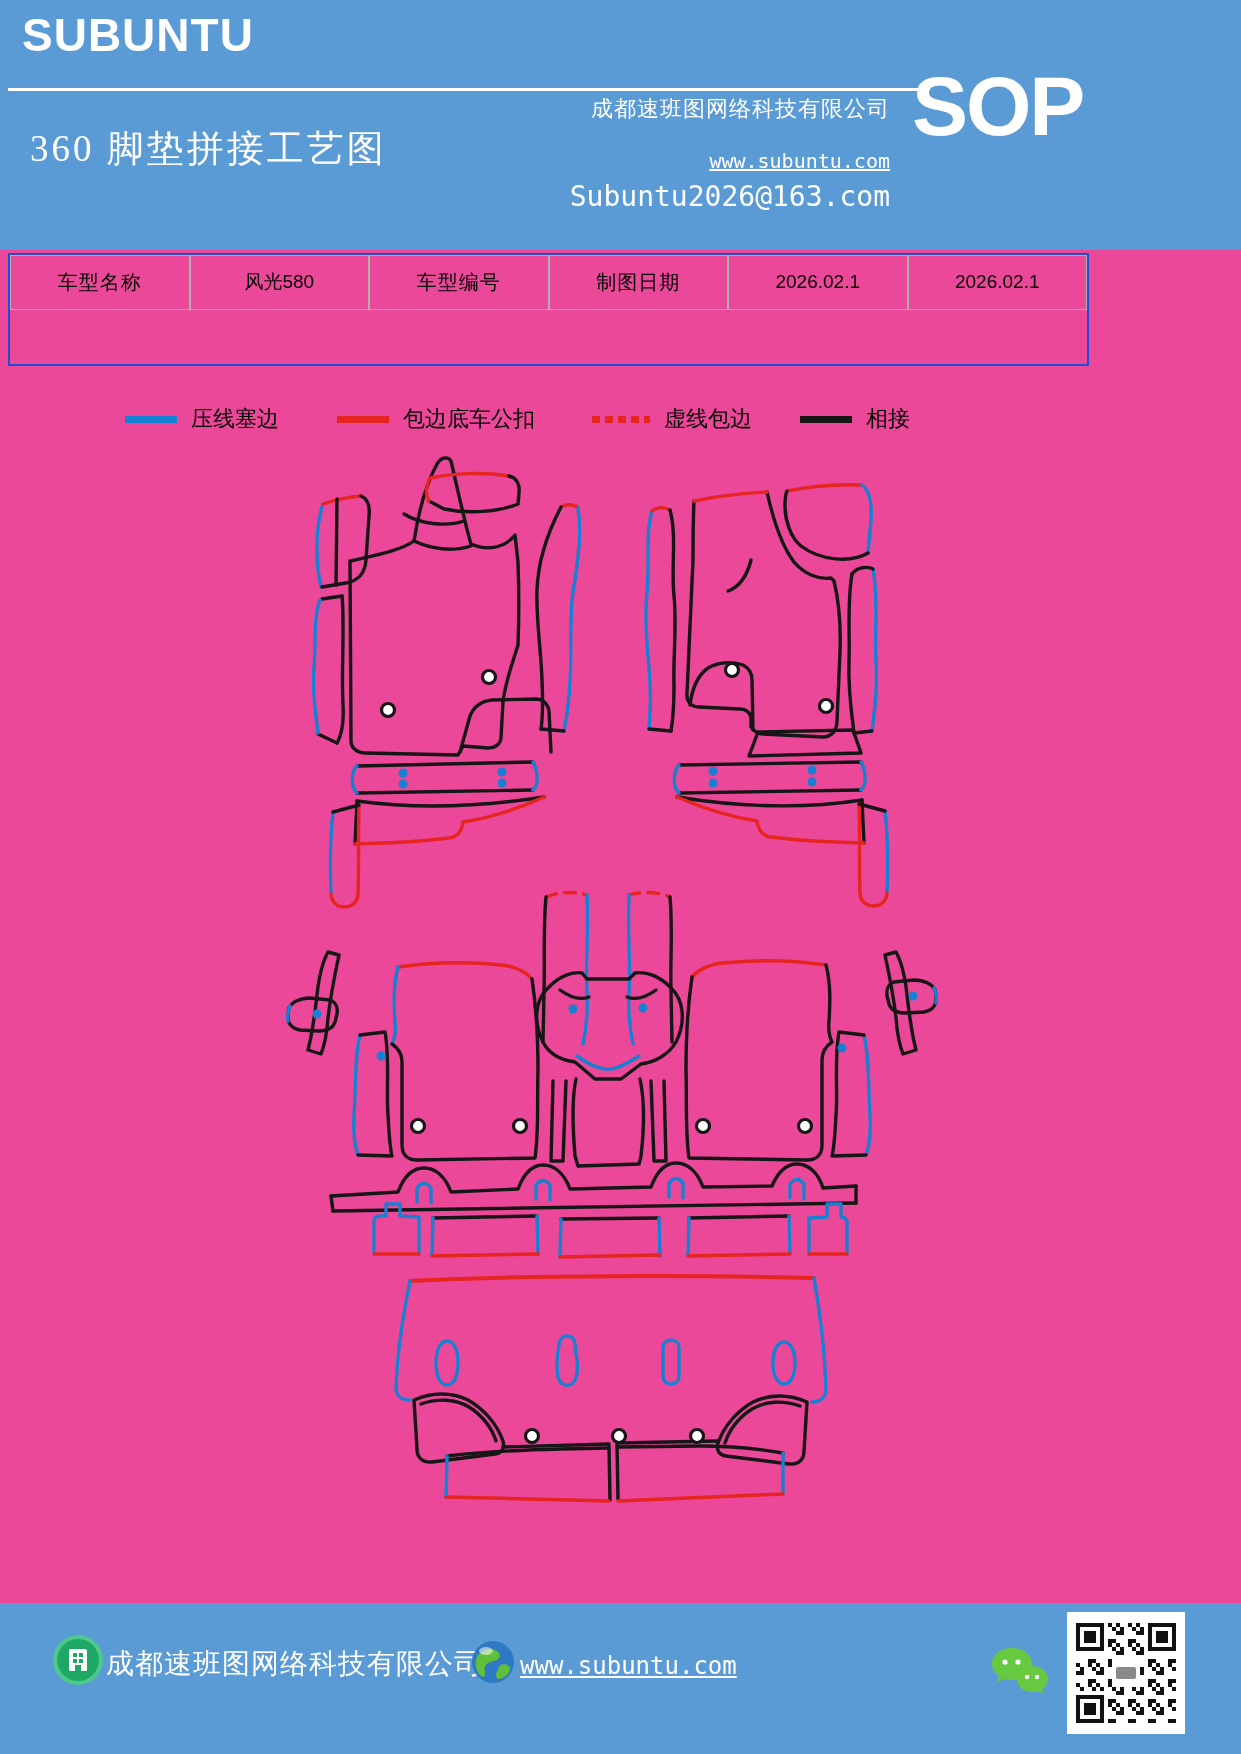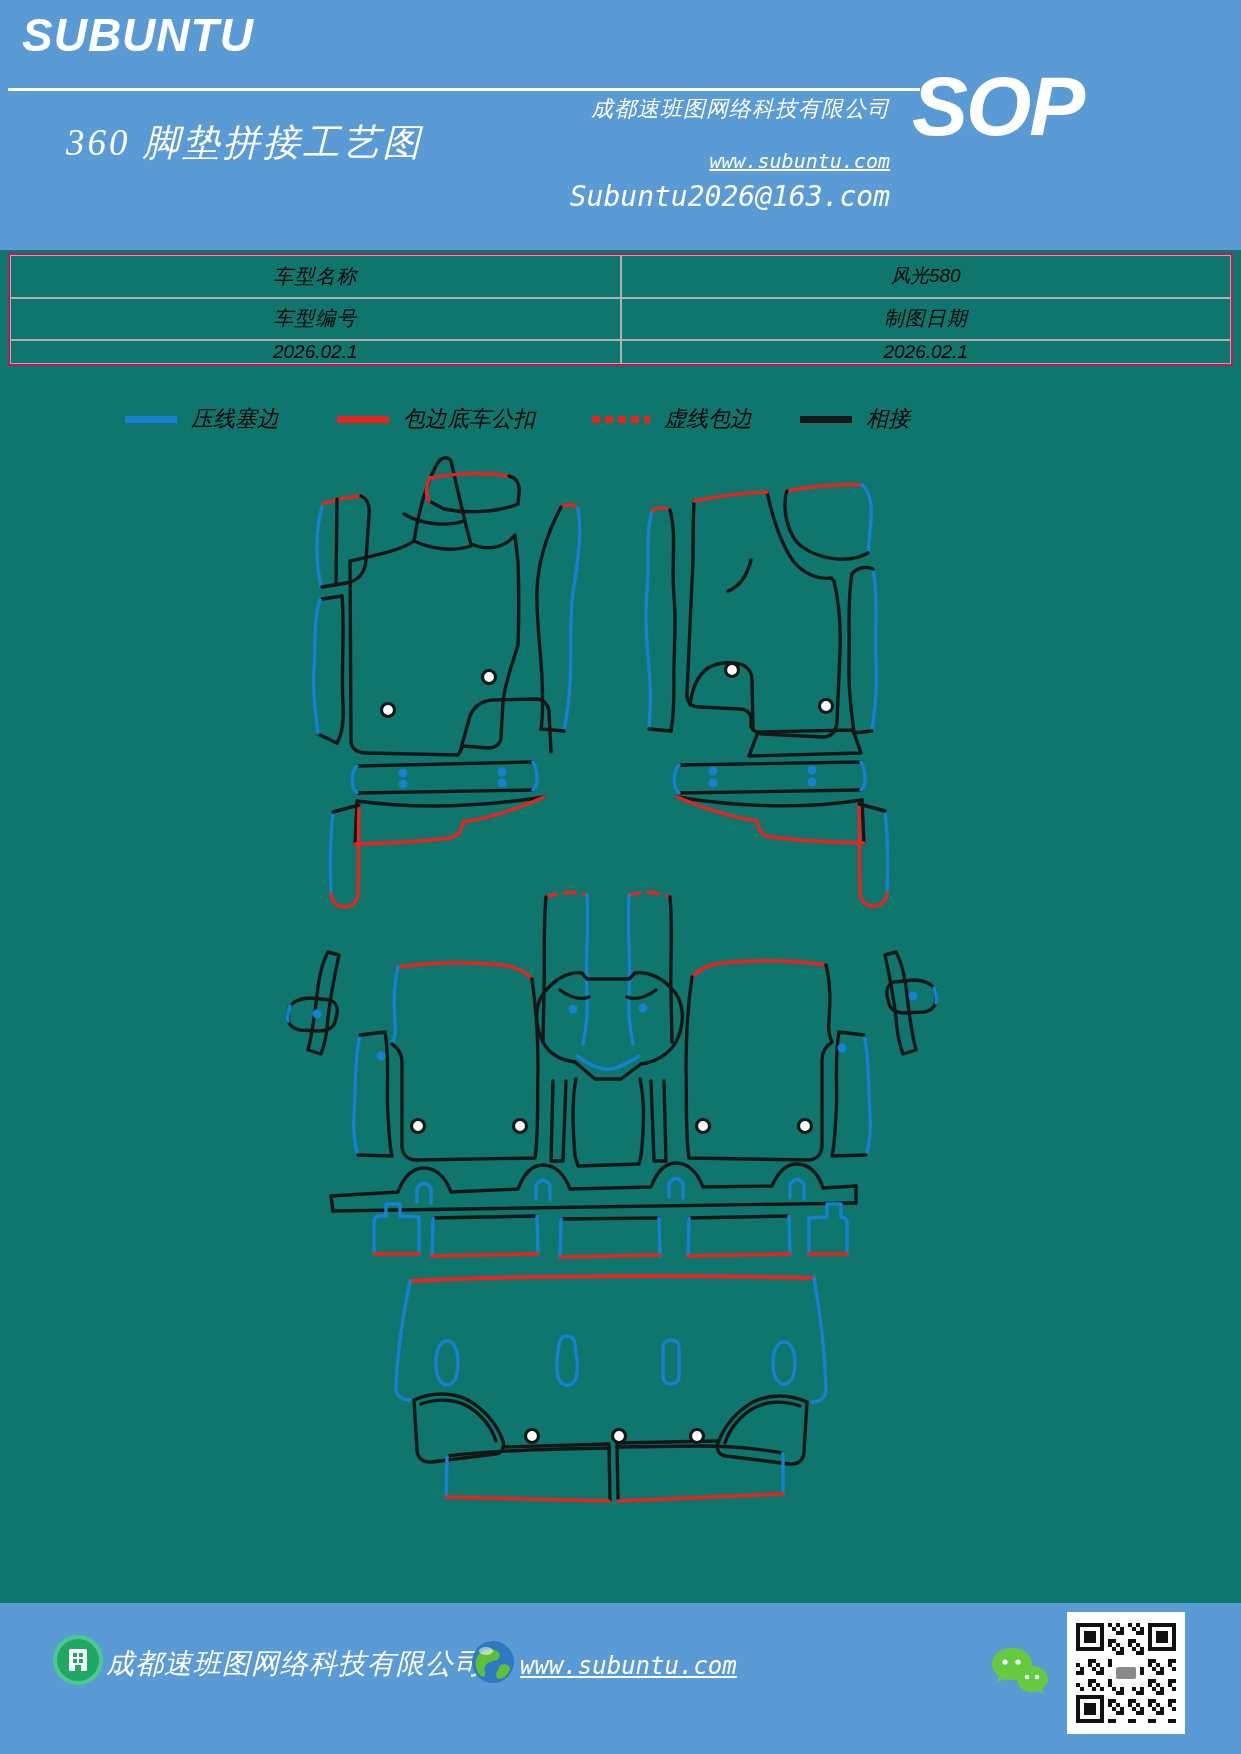--- a/index.html
+++ b/index.html
@@ -1,36 +1,36 @@
 <!DOCTYPE html>
 <html><head>
 <meta charset="utf-8">
 <style>
   html,body{margin:0;padding:0;background:#e8e8e8;}
-  #page{position:relative;width:1241px;height:1754px;background:#0f766e;overflow:hidden;
-        font-family:"Liberation Sans",sans-serif;font-style:italic;}
+  #page{position:relative;width:1241px;height:1754px;background:#ec4899;overflow:hidden;
+        font-family:"Liberation Sans",sans-serif;}
   
   .header{position:absolute;left:0;top:0;width:1241px;height:250px;background:#5b9bd5;}
   .brand{position:absolute;left:22px;top:8px;color:#fff;font-size:46px;font-weight:800;
          letter-spacing:1px;font-family:"Liberation Sans",sans-serif;}
   .hrline{position:absolute;left:8px;top:88px;width:912px;height:3px;background:#fff;}
-  .doc-title{position:absolute;left:30px;top:118px;color:#fff;font-size:37px;letter-spacing:3px;
-         font-family:"Liberation Serif","DejaVu Serif",serif;margin-left:36px;}
+  .doc-title{position:absolute;left:30px;top:124px;color:#fff;font-size:37px;letter-spacing:3px;
+         font-family:"Liberation Serif","DejaVu Serif",serif;}
   .hd-company{position:absolute;left:540px;top:94px;width:350px;text-align:right;color:#fff;
          font-size:22px;letter-spacing:1px;font-family:"Liberation Serif","DejaVu Serif",serif;}
   .hd-web{position:absolute;left:540px;top:149px;width:350px;text-align:right;color:#fff;
          font-size:20px;font-family:"DejaVu Sans Mono",monospace;text-decoration:underline;cursor:pointer;}
   .hd-mail{position:absolute;left:540px;top:180px;width:350px;text-align:right;color:#fff;
          font-size:28px;font-family:"DejaVu Sans Mono",monospace;}
   .sop{position:absolute;left:912px;top:46px;width:170px;text-align:center;color:#fff;
          font-size:84px;font-weight:800;letter-spacing:-2px;font-family:"Liberation Sans",sans-serif;margin-top:12px;}
   
-  .info-table{position:absolute;left:8px;top:253px;width:1225px;height:113px;
-        border:2px solid #be185d;box-sizing:border-box;display:grid;
-        grid-template-columns:repeat(2,1fr);grid-template-rows:1fr 1fr;}
+  .info-table{position:absolute;left:8px;top:253px;width:1081px;height:113px;
+        border:2px solid #1d4ed8;box-sizing:border-box;display:grid;
+        grid-template-columns:repeat(6,1fr);grid-template-rows:1fr 1fr;}
   .cell{border:1px solid #b0b0b0;display:flex;align-items:center;justify-content:center;color:#000;}
   .cell.lab{font-size:20px;font-family:"Liberation Serif","DejaVu Serif",serif;letter-spacing:1px;}
   .cell.val{font-size:19px;font-family:"Liberation Sans",sans-serif;}
   
   .legend-item{position:absolute;top:404px;display:flex;align-items:center;gap:14px;text-align:center;}
   .swatch{height:7px;width:52px;}
   .legend-label{font-size:22px;color:#000;font-family:"Liberation Serif","DejaVu Serif",serif;}
   
   #diagram-svg{position:absolute;left:0;top:0;width:1241px;height:1754px;}
   

